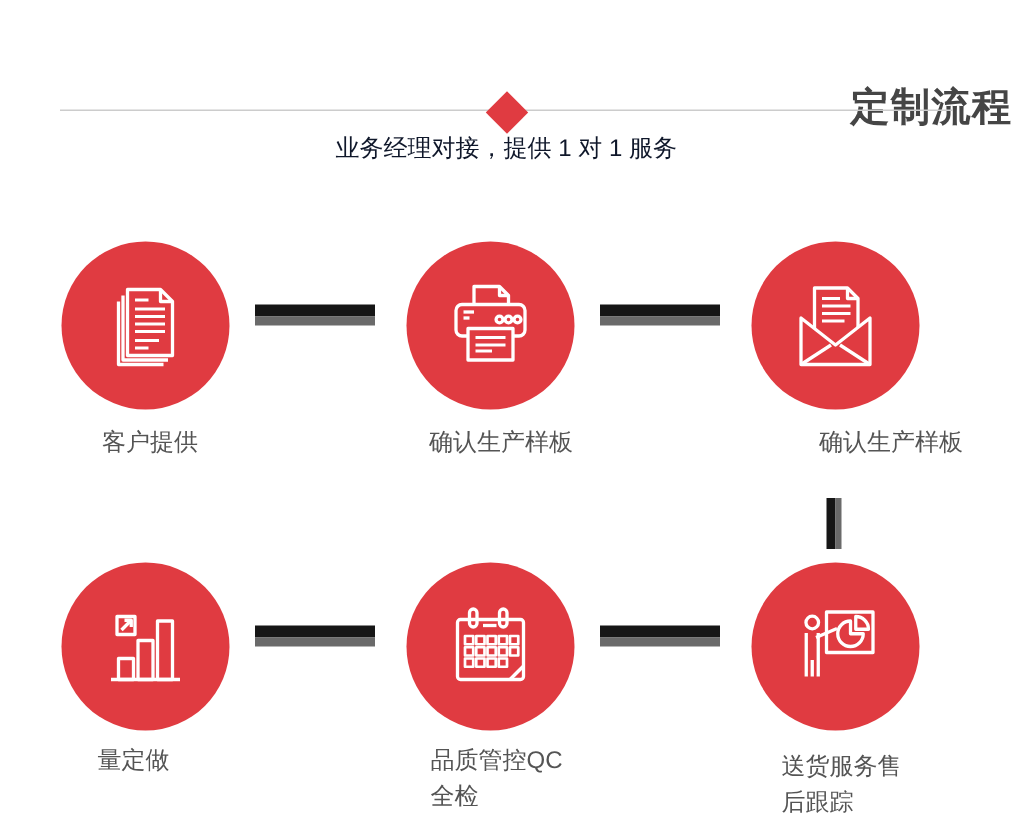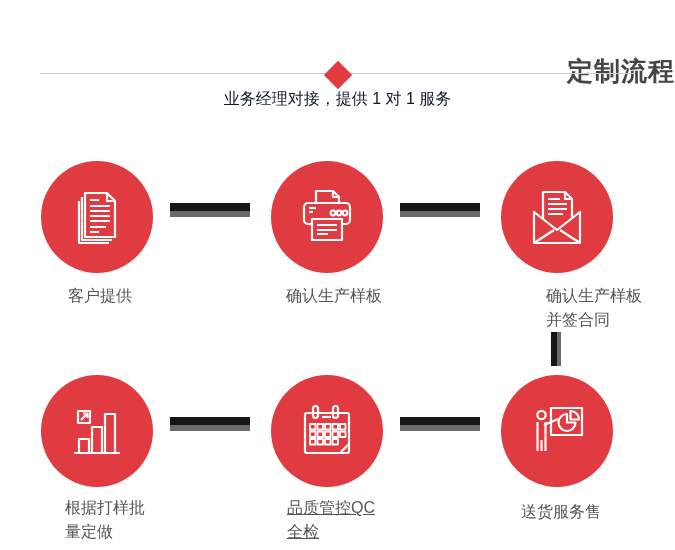--- a/index.html
+++ b/index.html
@@ -161,27 +161,26 @@
   </div>
 
   <div class="step-label" style="left:68px;top:284px;">
     <div>客户提供</div>
   </div>
   <div class="step-label" style="left:286px;top:284px;">
     <div>确认生产样板</div>
   </div>
   <div class="step-label" style="left:546px;top:284px;">
     <div>确认生产样板</div>
-    <div>并签合同</div>
   </div>
   <div class="step-label" style="left:65px;top:496px;">
-    <div>根据打样批</div>
     <div>量定做</div>
   </div>
-  <div class="step-label" style="left:287px;top:496px;text-decoration:underline;">
+  <div class="step-label" style="left:287px;top:496px;">
     <div>品质管控QC</div>
     <div>全检</div>
   </div>
   <div class="step-label" style="left:521px;top:500px;">
     <div>送货服务售</div>
+    <div>后跟踪</div>
   </div>
 
 </div>
 
 </body></html>

